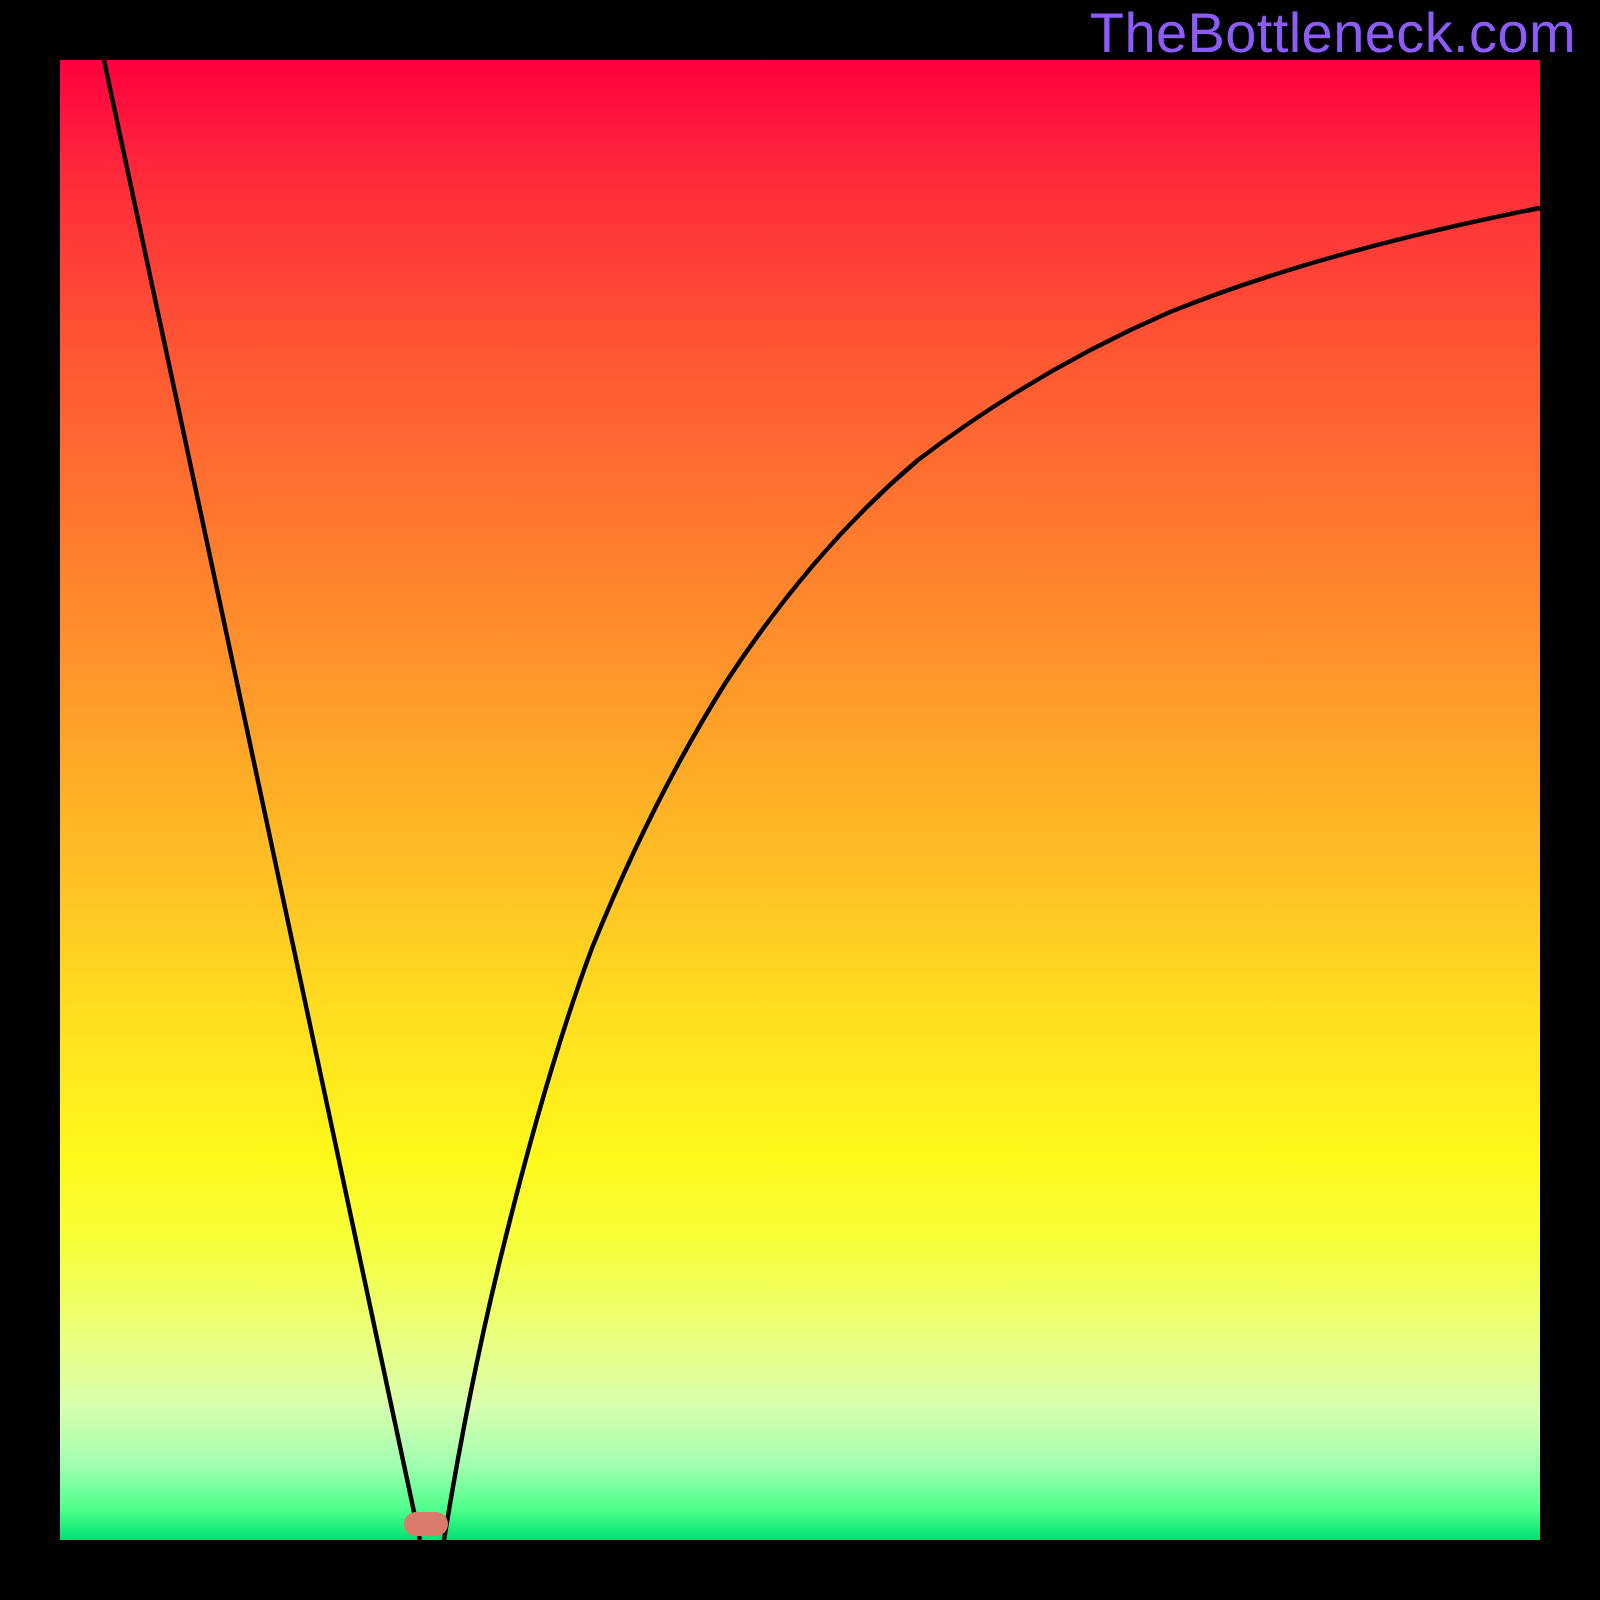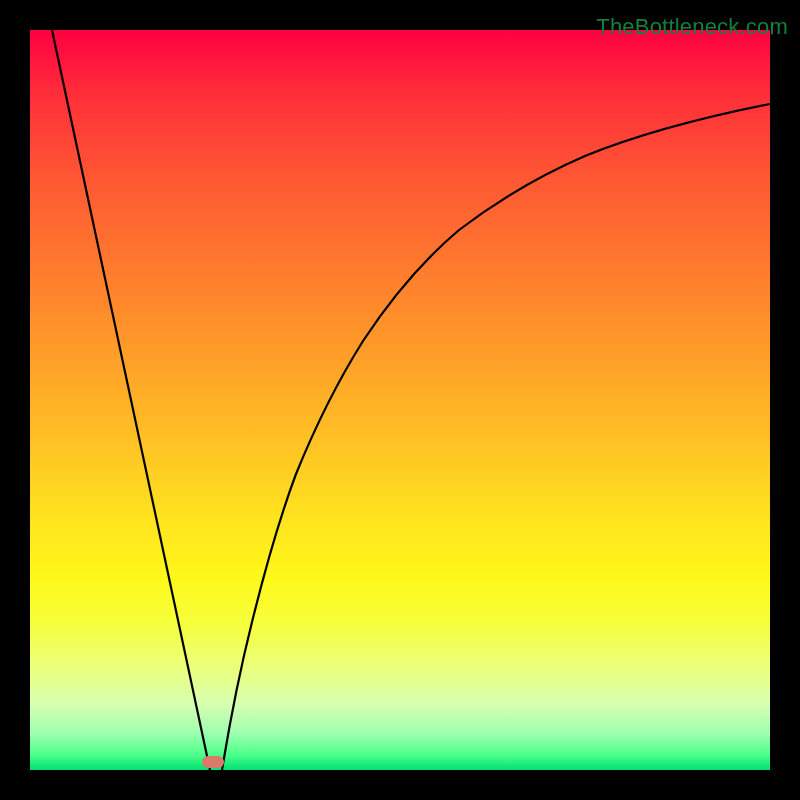--- a/index.html
+++ b/index.html
@@ -37,24 +37,24 @@
       #f6ff3a 80%,
       #ecff7a 86%,
       #d8ffb0 91%,
       #9fffb0 95%,
       #4bff8a 98%,
       #00e071 100%
     );
   }
   .watermark {
     position: absolute;
-    top: 14px;
+    top: 1px;
     right: 12px;
-    color: #15803d;
-    font-size: 22px;
+    color: #8b5cf6;
+    font-size: 28px;
     letter-spacing: 0.2px;
     user-select: none;
   }
   svg.curve {
     position: absolute;
     left: 0;
     top: 0;
     width: 740px;
     height: 740px;
     overflow: visible;

